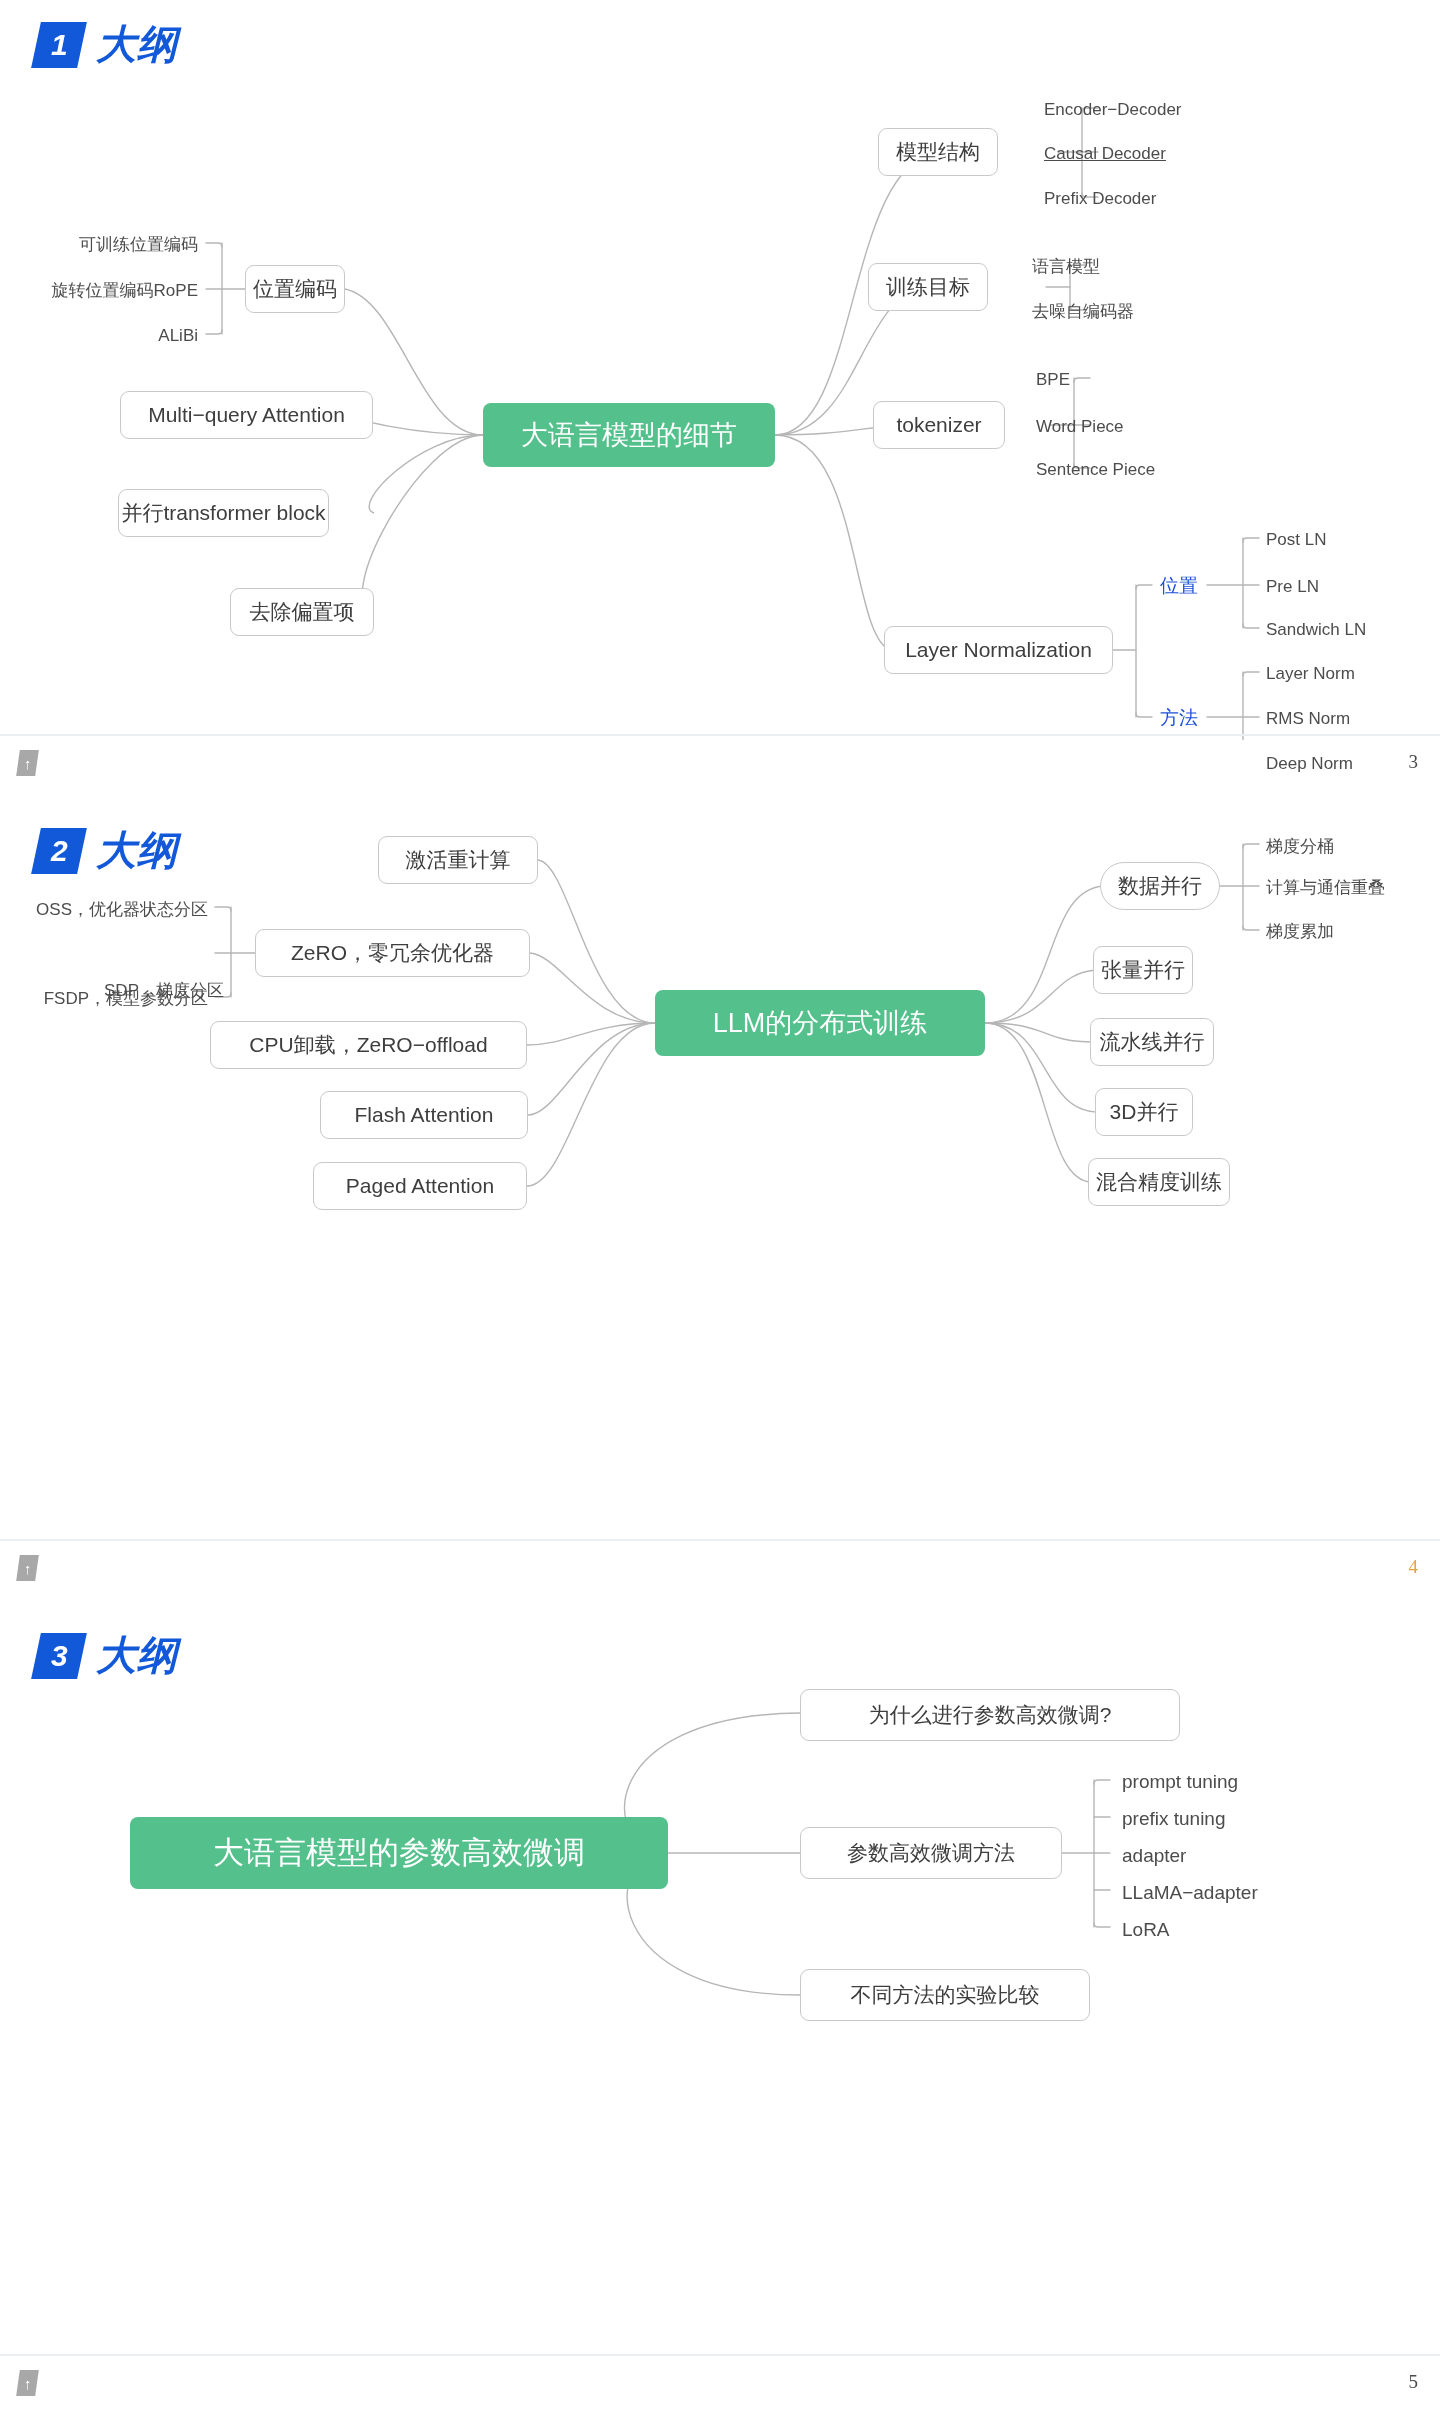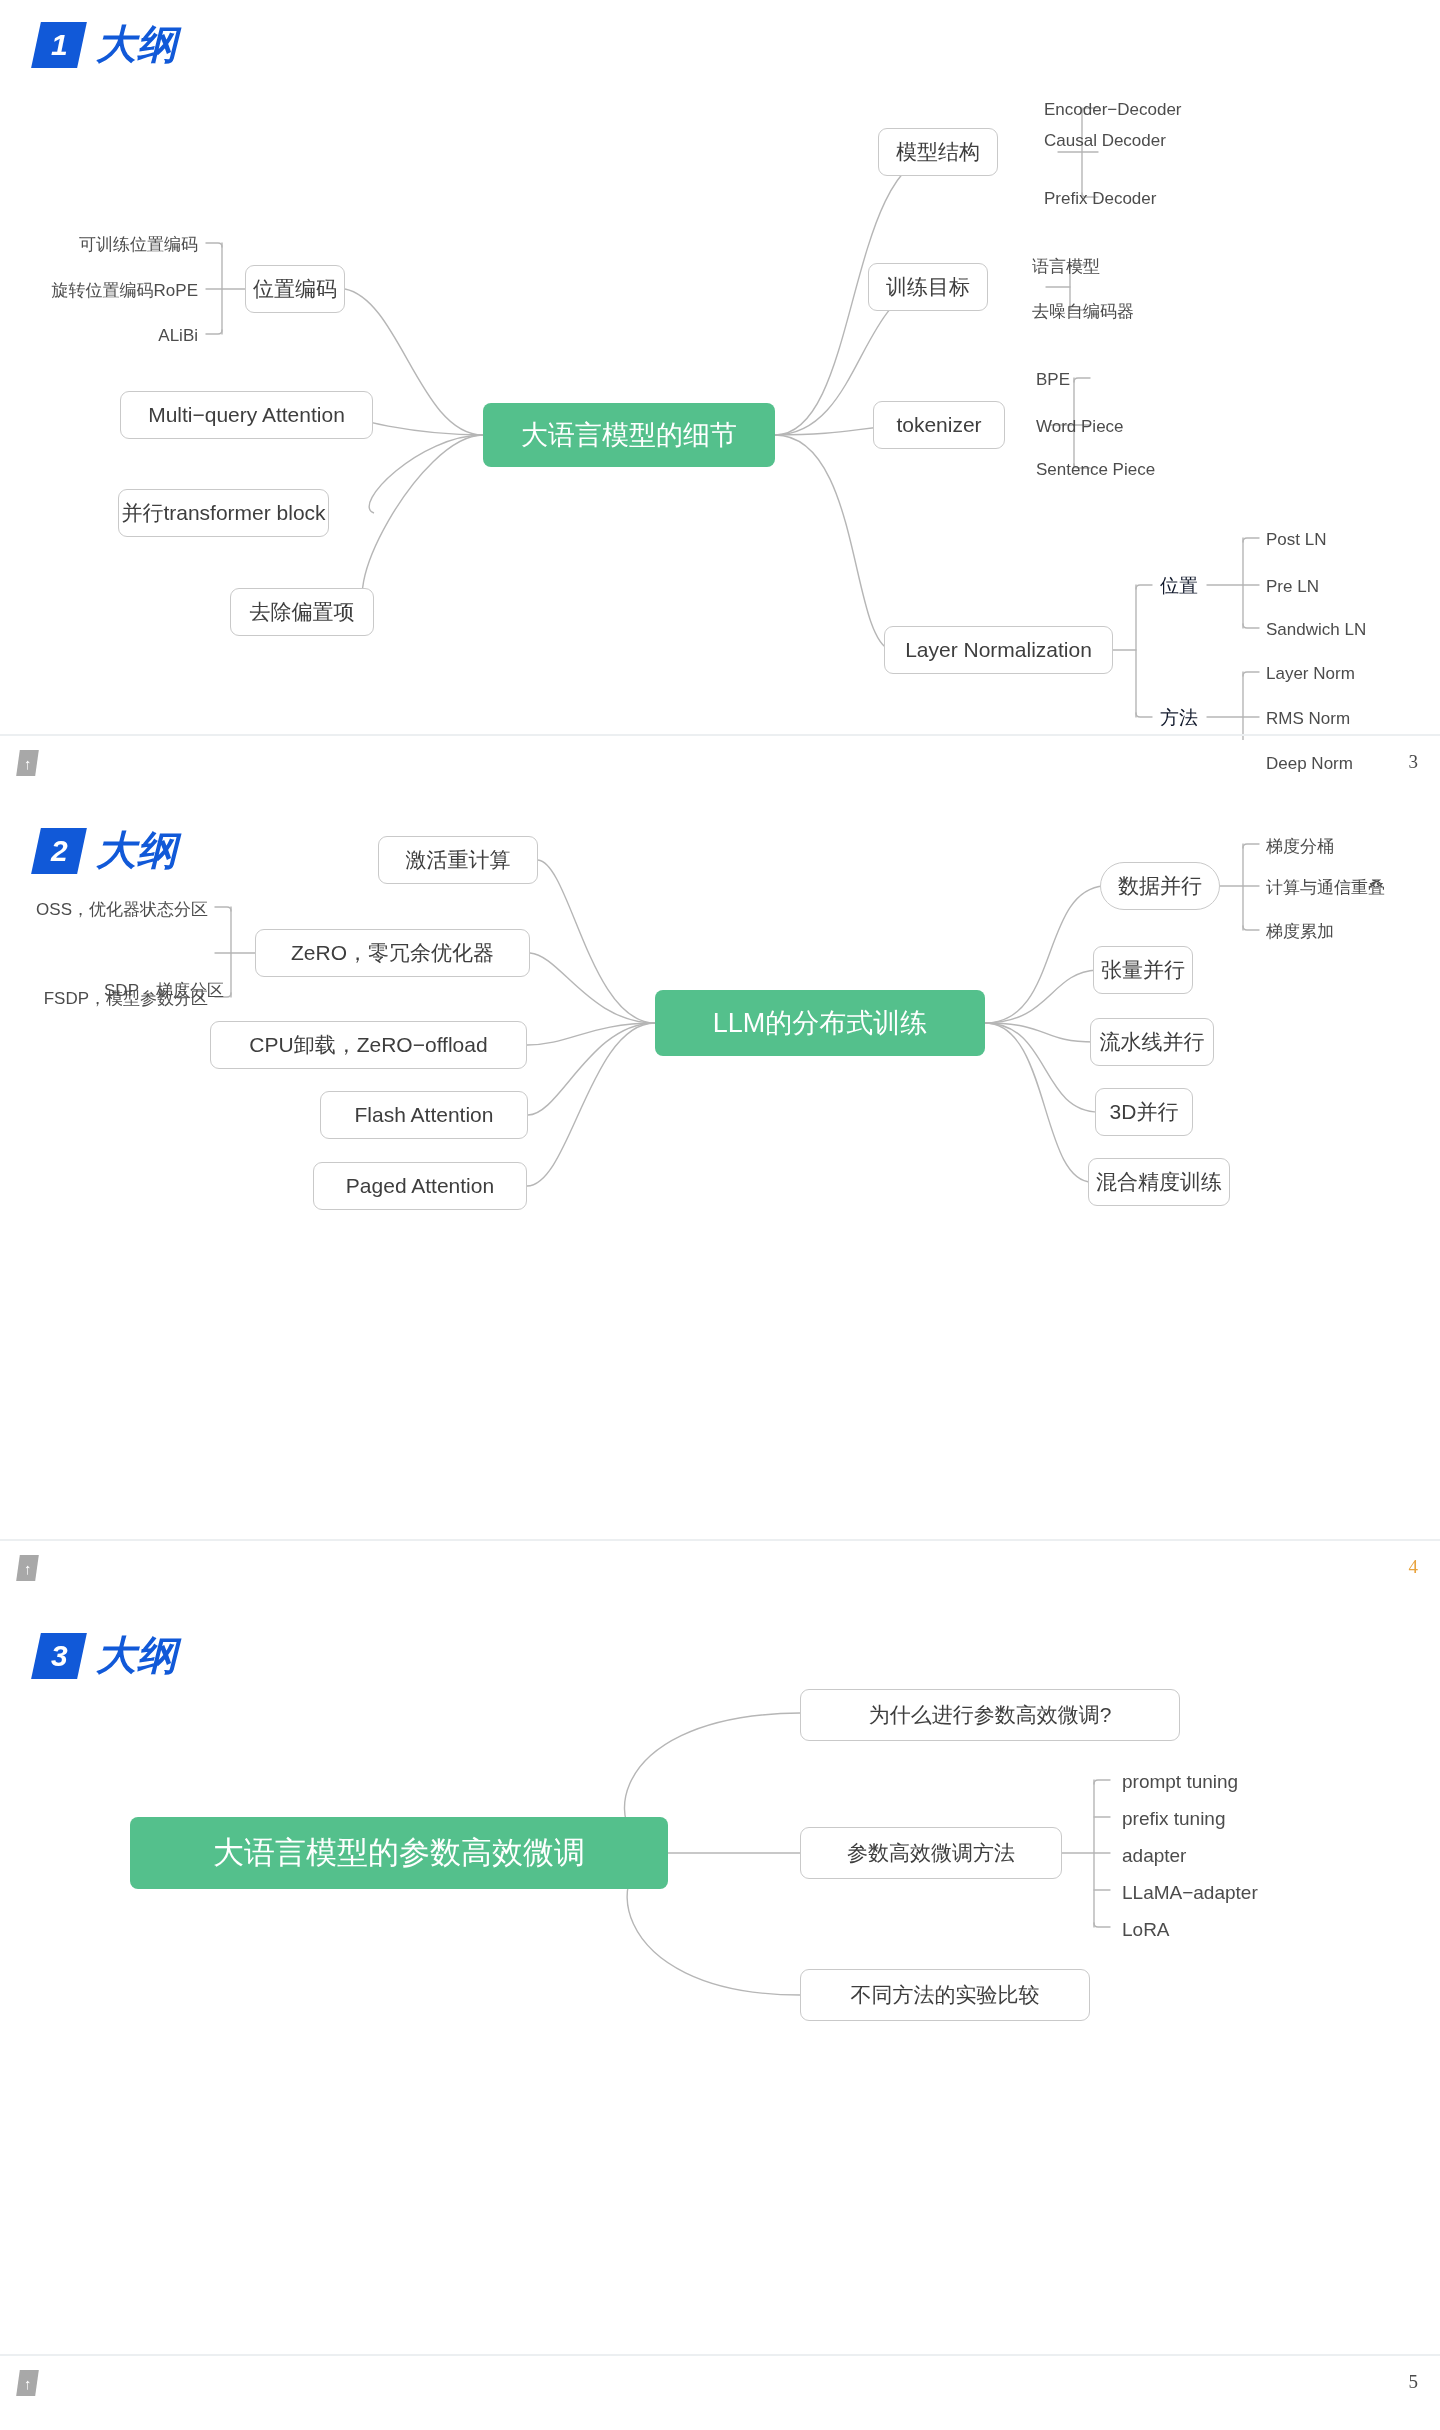--- a/index.html
+++ b/index.html
@@ -137,21 +137,21 @@
   }
   .leaftext {
     position: absolute;
     color: #4c4c4c;
     font-size: 17px;
     white-space: nowrap;
     line-height: 1;
   }
   .leaftext.right { text-align: left; }
   .leaftext.left  { text-align: right; transform: translateX(-100%); }
-  .leaftext.mid   { font-size: 19px; color: #0f172a; }
+  .leaftext.mid   { font-size: 19px; color: #1d4ed8; }
 </style>
 </head>
 <body>
 
 <div class="slide slide-1 s1">
 
   <div class="slide-header">
     <div class="num-badge">
       <span>1</span>
     </div>
@@ -215,21 +215,21 @@
 
   <div class="nodebox" style="left:878px; top:128px; width:120px; height:48px;">模型结构</div>
   <div class="nodebox" style="left:868px; top:263px; width:120px; height:48px;">训练目标</div>
   <div class="nodebox" style="left:873px; top:401px; width:132px; height:48px;">tokenizer</div>
   <div class="nodebox" style="left:884px; top:626px; width:229px; height:48px;">Layer Normalization</div>
 
   <div class="leaftext right mid" style="left:1160px; top:576px;">位置</div>
   <div class="leaftext right mid" style="left:1160px; top:708px;">方法</div>
 
   <div class="leaftext right" style="left:1044px; top:101px;">Encoder−Decoder</div>
-  <div class="leaftext right" style="left:1044px; top:132px;">Causal Decoder</div>
+  <div class="leaftext right" style="left:1044px; top:145px;text-decoration:underline;">Causal Decoder</div>
   <div class="leaftext right" style="left:1044px; top:190px;">Prefix Decoder</div>
 
   <div class="leaftext right" style="left:1032px; top:258px;">语言模型</div>
   <div class="leaftext right" style="left:1032px; top:303px;">去噪自编码器</div>
 
   <div class="leaftext right" style="left:1036px; top:371px;">BPE</div>
   <div class="leaftext right" style="left:1036px; top:418px;">Word Piece</div>
   <div class="leaftext right" style="left:1036px; top:461px;">Sentence Piece</div>
 
   <div class="leaftext right" style="left:1266px; top:531px;">Post LN</div>

